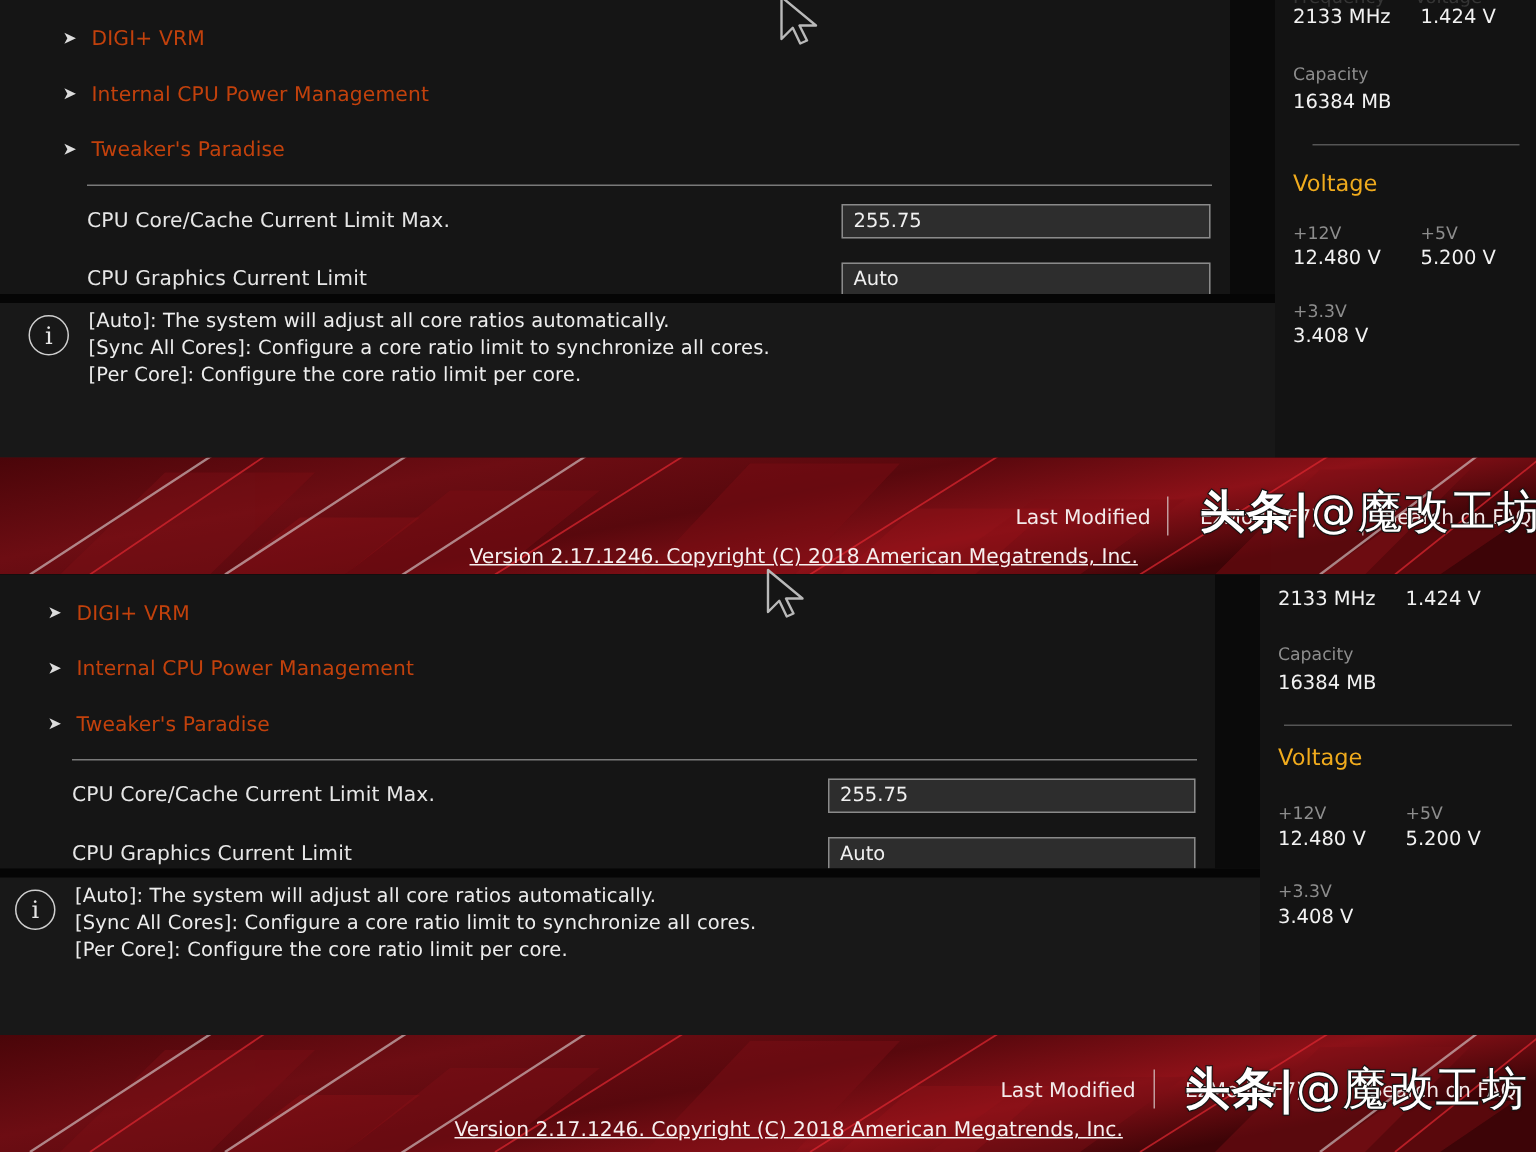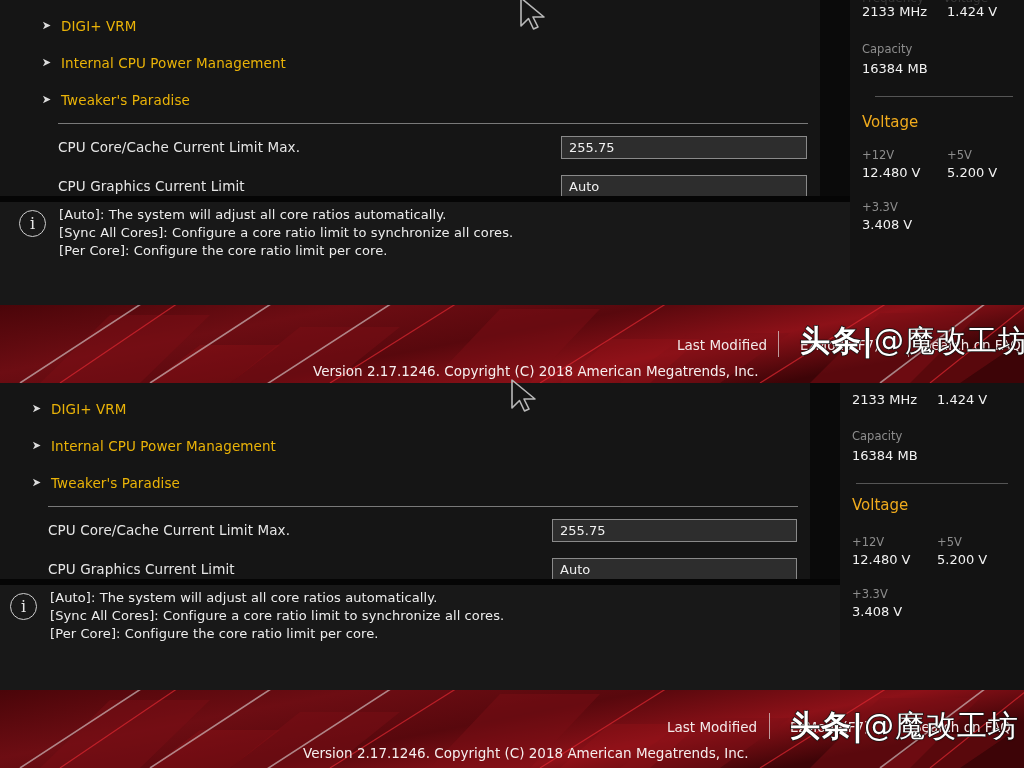--- a/index.html
+++ b/index.html
@@ -20,21 +20,21 @@
   .menu-col{position:absolute;top:0;bottom:0;background:#151515;overflow:hidden;}
   .menu-inner{position:relative;width:100%;height:100%;}
 
   .mrow{position:absolute;left:0;right:0;height:37px;display:flex;align-items:center;}
   .arrow{
     width:10px;height:10px;margin-right:9px;flex:none;
     color:#d8d8d8;font-size:12px;line-height:10px;
     display:flex;align-items:center;justify-content:center;
   }
   .arrow svg{display:block;}
-  .mlabel{font-size:13.5px;color:#eab308;letter-spacing:.1px;white-space:nowrap;}
+  .mlabel{font-size:13.5px;color:#c2410c;letter-spacing:.1px;white-space:nowrap;}
   .mrow.sub .mlabel{color:#e6e6e6;}
 
   .divider{position:absolute;height:1px;background:#9b9b9b;opacity:.75;}
 
   .field{
     position:absolute;height:23px;
     background:#2d2d2d;border:1px solid #8a8a8a;
     display:flex;align-items:center;
     box-sizing:border-box;
   }
@@ -59,21 +59,21 @@
     border:1.4px solid #cfcfcf;box-sizing:border-box;
     display:flex;align-items:center;justify-content:center;
     font-size:16px;color:#e6e6e6;font-family:"DejaVu Serif","Liberation Serif",serif;
   }
   .iline{position:absolute;font-size:13px;color:#ededed;white-space:nowrap;letter-spacing:.1px;}
 
   
   .banner{position:absolute;left:0;right:0;overflow:hidden;background:#5e0b10;}
   .banner .bg{position:absolute;inset:0;}
   .ftext{position:absolute;font-size:13.5px;color:#f3eaea;white-space:nowrap;}
-  .fver{position:absolute;font-size:13.5px;color:#f6efef;white-space:nowrap;}
+  .fver{position:absolute;font-size:13.5px;color:#f6efef;white-space:nowrap;text-decoration:underline;}
   .fsep{position:absolute;width:1px;background:#d9cccc;opacity:.75;}
 
   
   .cursor{position:absolute;width:34px;height:40px;pointer-events:none;}
 
   
   .wm{
     position:absolute;white-space:nowrap;
     font-family:"DejaVu Sans","Liberation Sans",sans-serif;
     font-weight:bold;font-size:30px;

